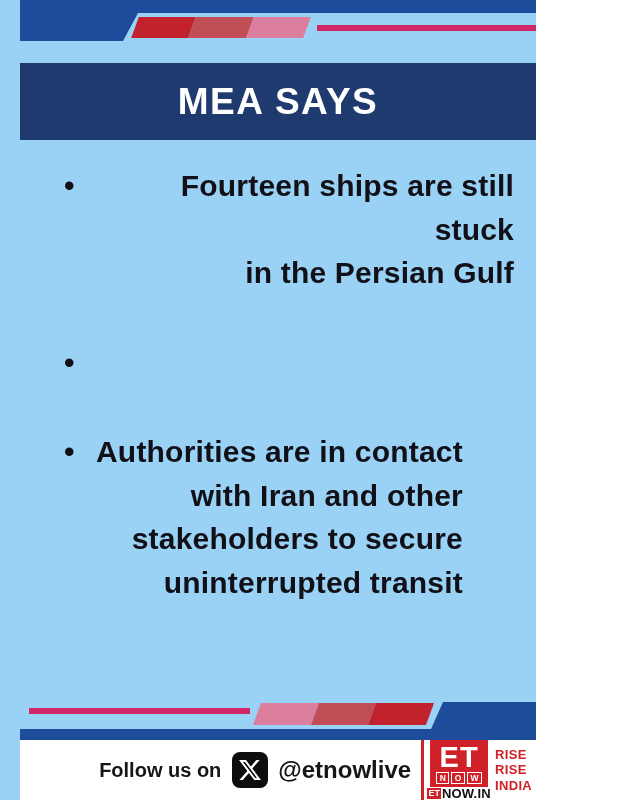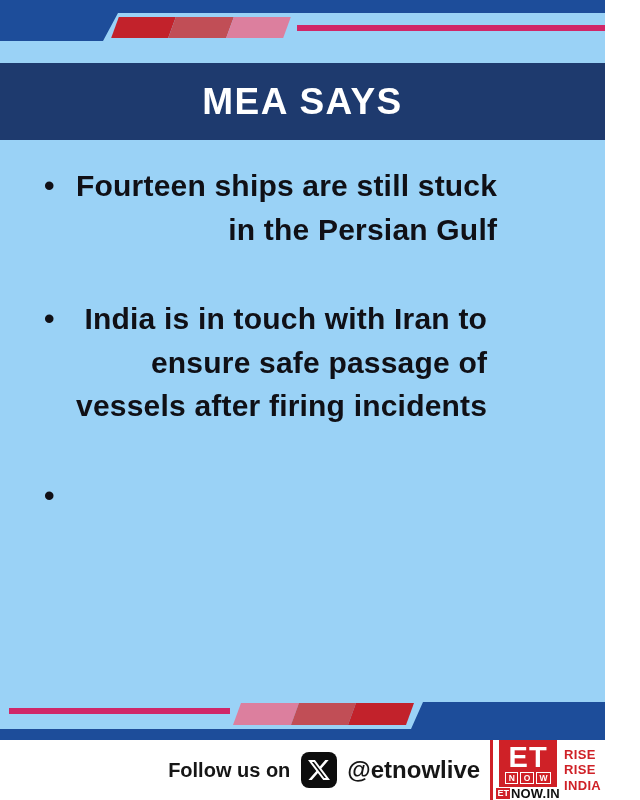--- a/index.html
+++ b/index.html
@@ -3,21 +3,21 @@
 <meta charset="utf-8">
 <style>
   :root{
     --blue:#1d4d9a; --navy:#1e3a6e; --light-blue:#9ad2f6;
     --red-dark:#c2222b; --red-mid:#c14e56; --pink:#dc7f9e;
     --magenta:#d02768; --brand-red:#cf2127; --ink:#101016; --paper:#ffffff;
   }
   *{margin:0;padding:0;box-sizing:border-box;}
   html,body{width:640px;background:#fff;}
   body{font-family:"Liberation Sans","DejaVu Sans",sans-serif;}
-  .poster{position:relative;width:605px;height:800px;background:var(--light-blue);overflow:hidden;}
+  .poster{position:relative;width:536px;height:800px;background:var(--light-blue);overflow:hidden;padding-left:20px;}
 
   
   .top-deco{position:relative;height:63px;background:var(--light-blue);}
   .top-blue-shape{position:absolute;inset:0;background:var(--blue);
     clip-path:polygon(0 0,640px 0,640px 13px,118px 13px,103px 41px,0 41px);}
   .top-bars{position:absolute;left:115px;top:17px;width:172px;height:21px;
     display:flex;transform:skewX(-20deg);}
   .bar-seg{flex:1;}
   .seg-dark{background:var(--red-dark);} .seg-mid{background:var(--red-mid);} .seg-pink{background:var(--pink);}
   .top-line{position:absolute;left:297px;top:25px;width:335px;height:6px;background:var(--magenta);}
@@ -85,26 +85,27 @@
 
   <div class="body">
     <ul class="bullet-list">
       <li class="bullet-item">
         <span class="bullet-marker">•</span>
         <span class="bullet-text">Fourteen ships are still stuck
 in the Persian Gulf</span>
       </li>
       <li class="bullet-item">
         <span class="bullet-marker">•</span>
-        <span class="bullet-text">India is in touch with Iran to
-ensure safe passage of
-vessels after firing incidents</span>
       </li>
       <li class="bullet-item">
         <span class="bullet-marker">•</span>
+        <span class="bullet-text">Authorities are in contact
+with Iran and other
+stakeholders to secure
+uninterrupted transit</span>
       </li>
     </ul>
   </div>
 
   <div class="bottom-deco">
     <div class="bottom-blue-shape"></div>
     <div class="bottom-line"></div>
     <div class="bottom-bars">
       <div class="bar-seg seg-pink"></div>
       <div class="bar-seg seg-mid"></div>

